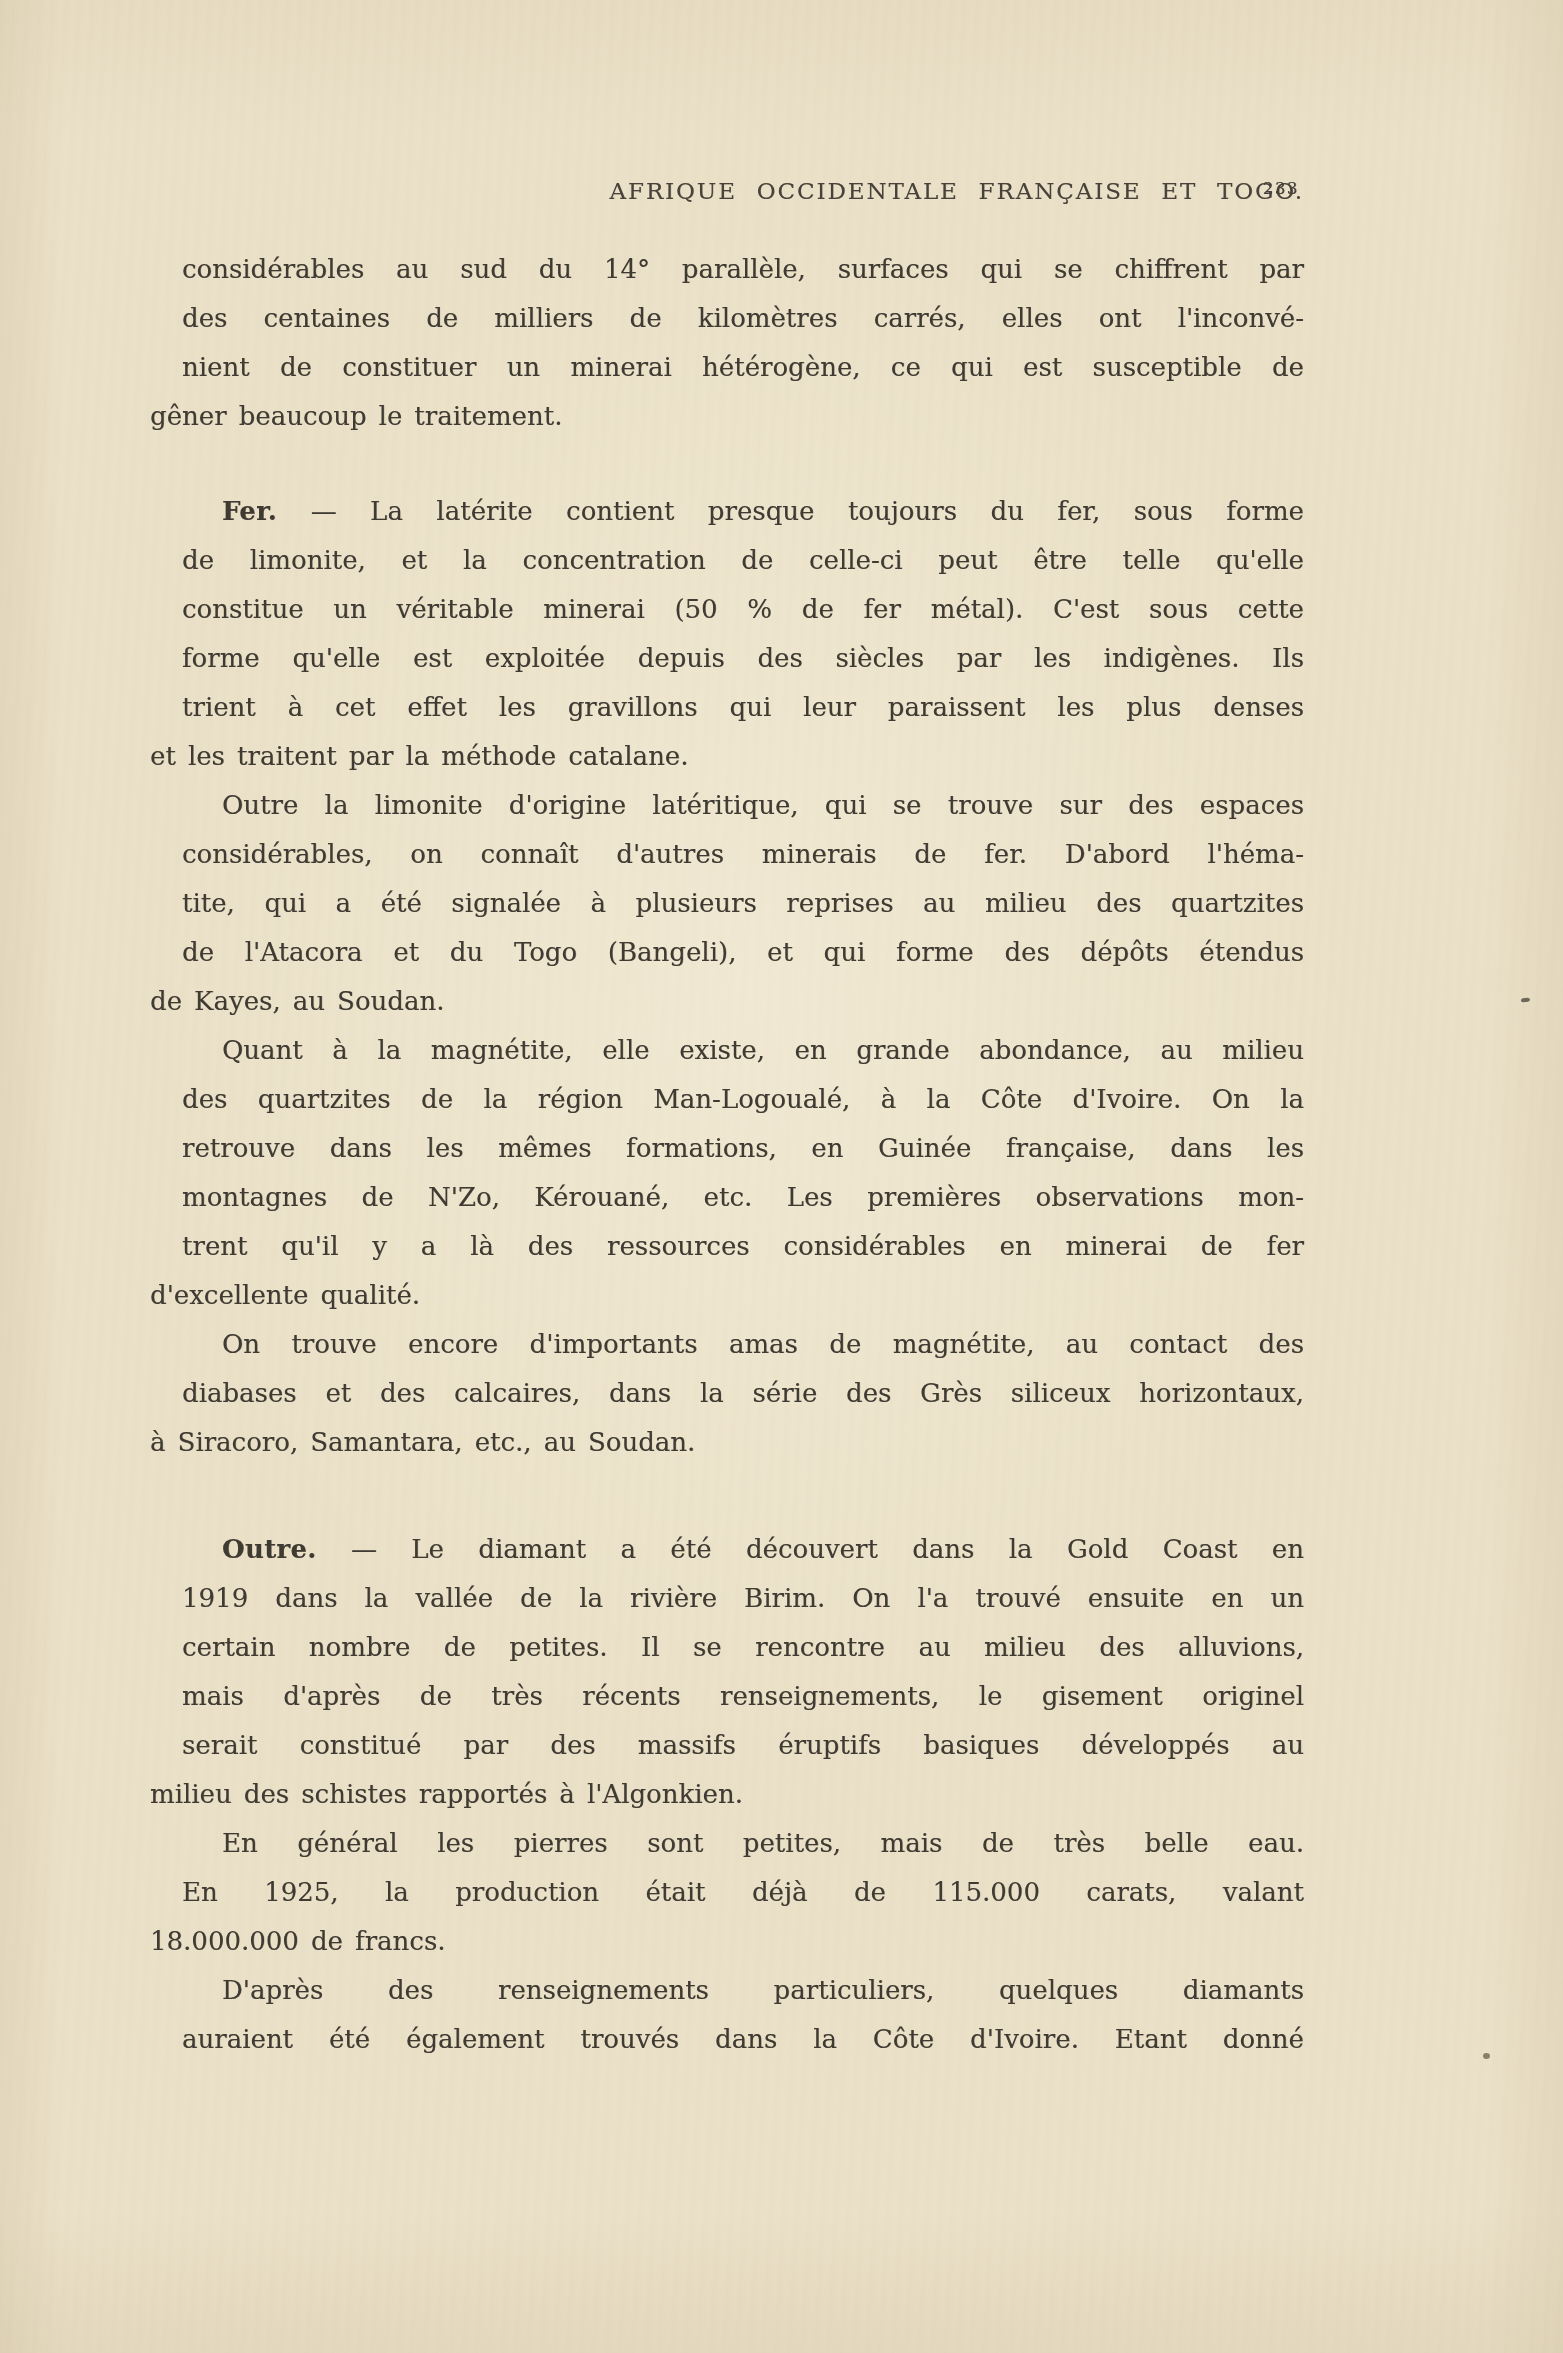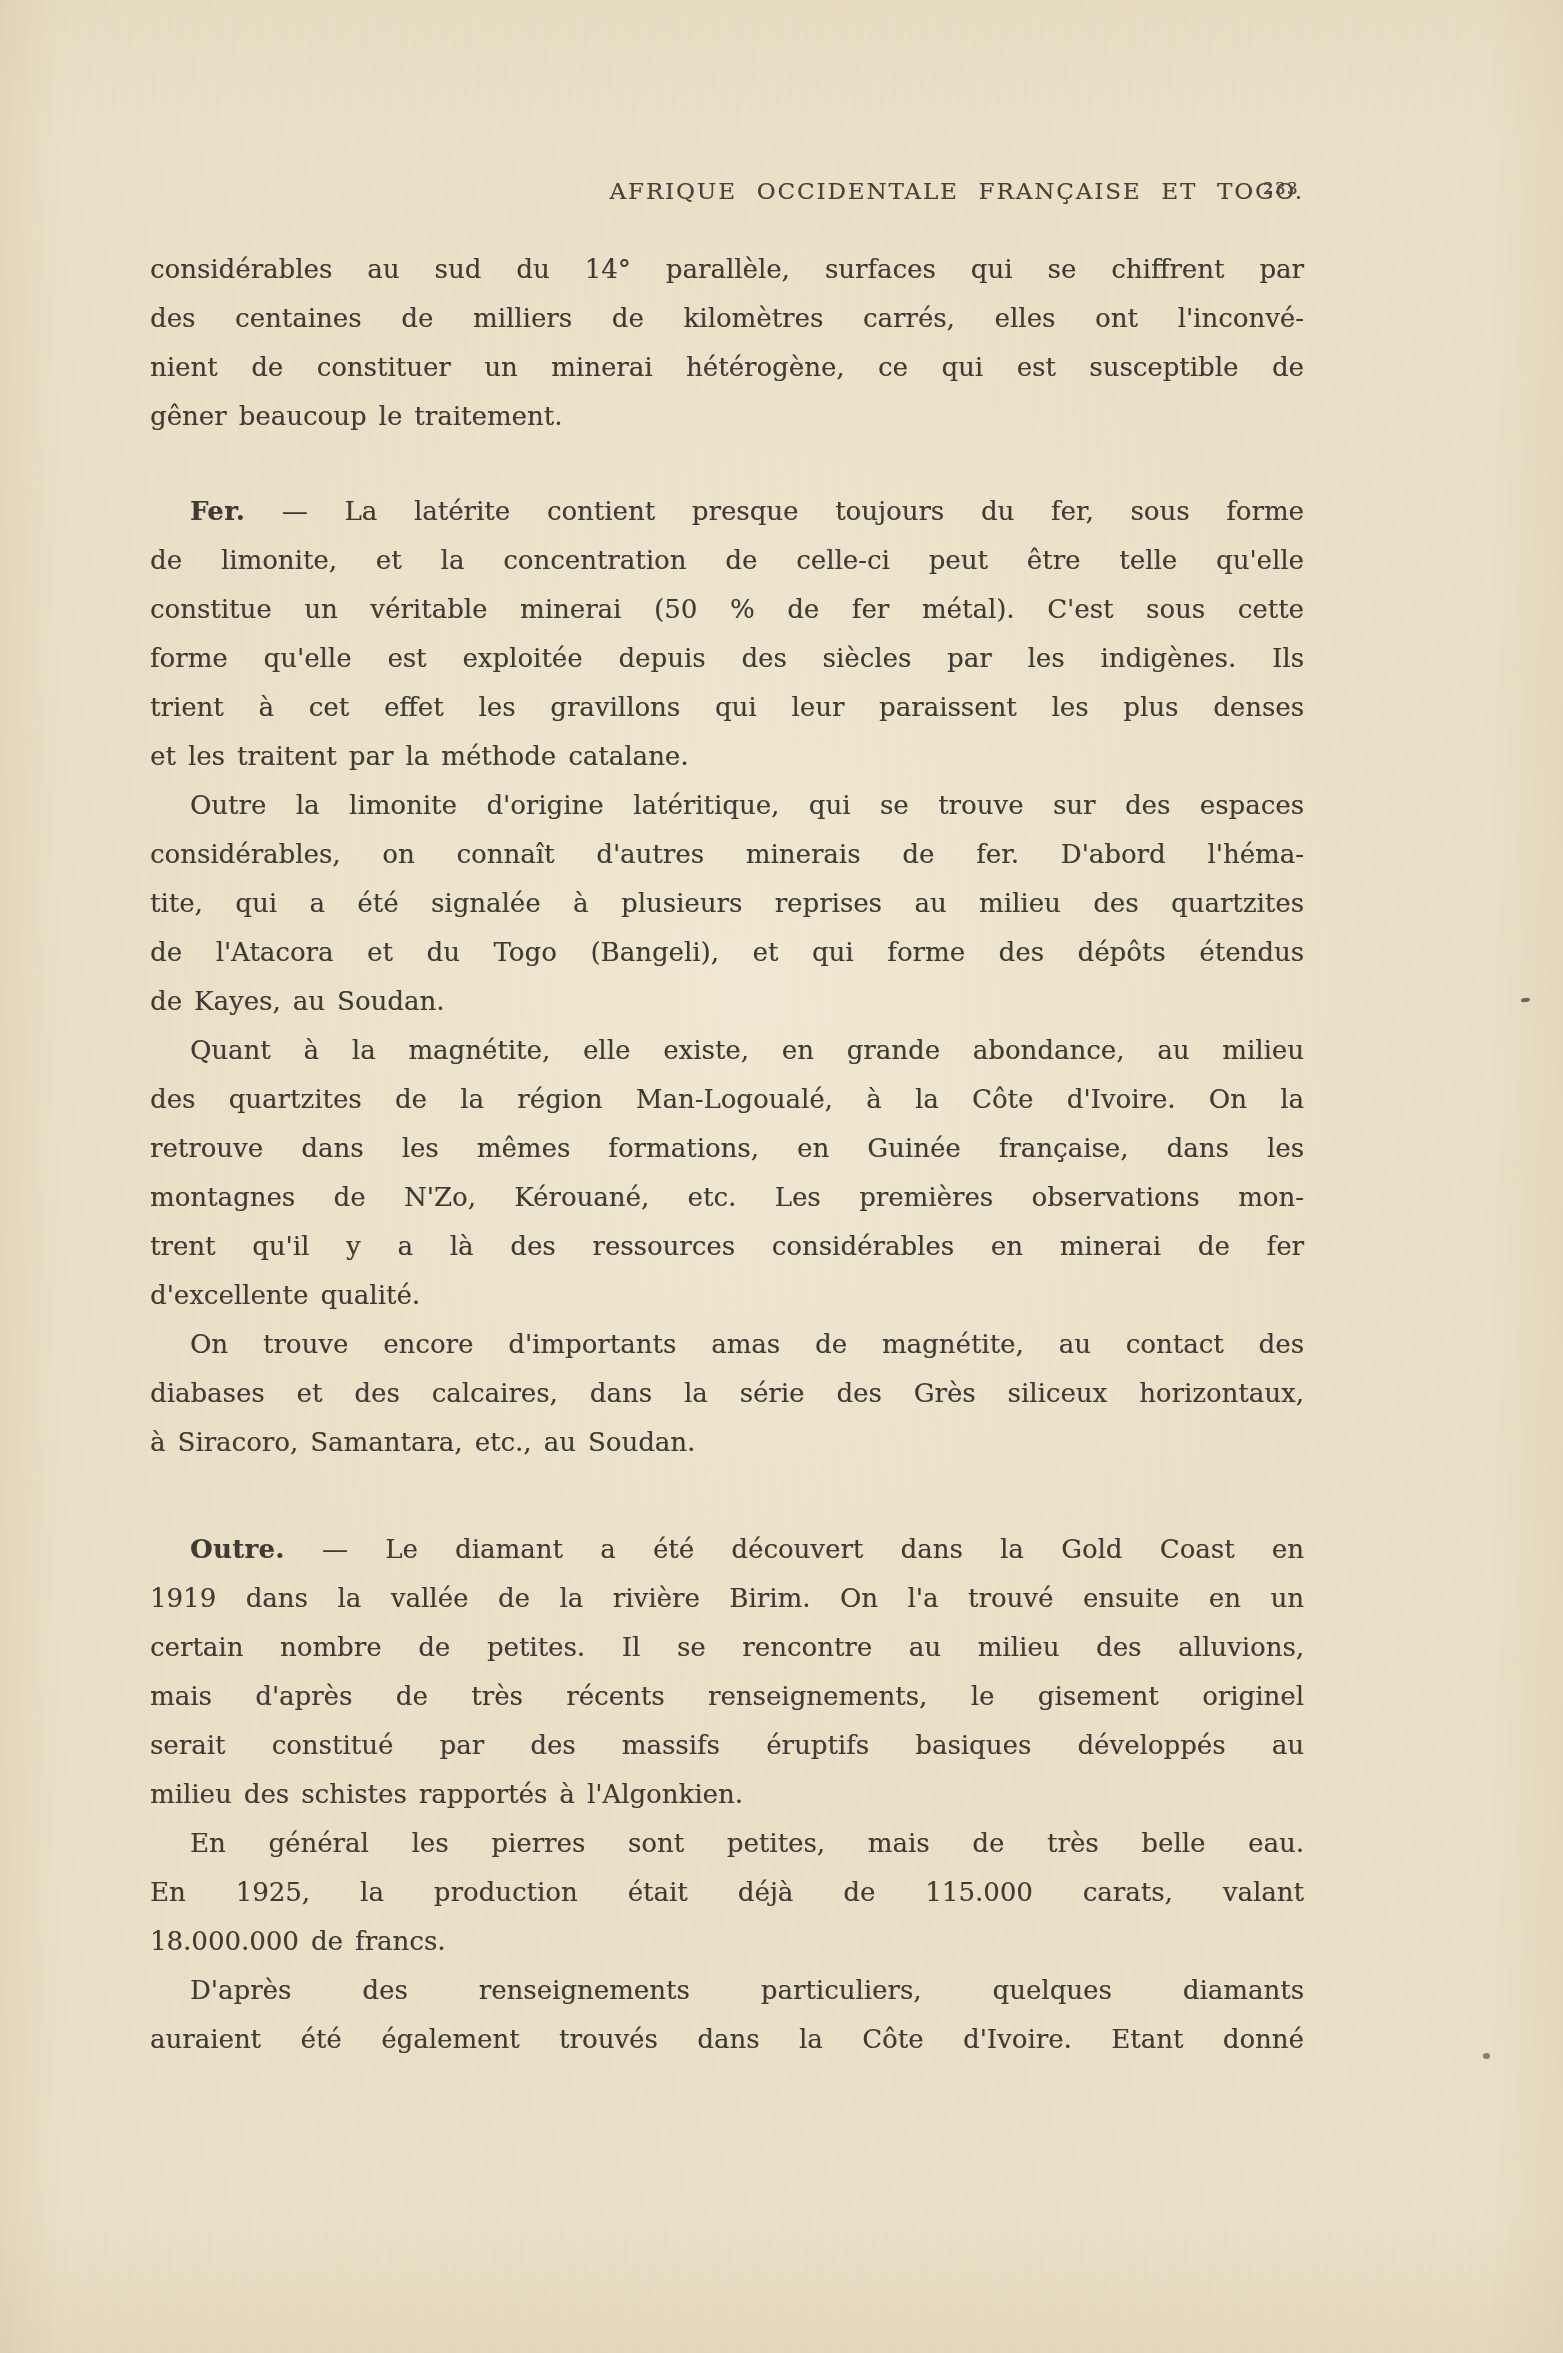--- a/index.html
+++ b/index.html
@@ -60,21 +60,21 @@
   .line {
     display: block;
     height: 49px;
     line-height: 49px;
     font-size: 26px;
     text-align: justify;
     word-spacing: 3.8px;
     text-shadow: 0.4px 0.4px 0.5px rgba(63,58,50,0.38);
     white-space: nowrap;
   }
-  .line.just  { text-align-last: justify; }
+  .line.just  { text-align-last: justify; margin-left: 32px; }
   .line.first { padding-left: 40px; }
   .lead { font-weight: 700; letter-spacing: 0.3px; }
 
   .speck {
     position: absolute;
     border-radius: 50%;
   }
   .speck.speck-dash {
     left: 1521px; top: 998px;
     width: 8.8px; height: 4.4px;

